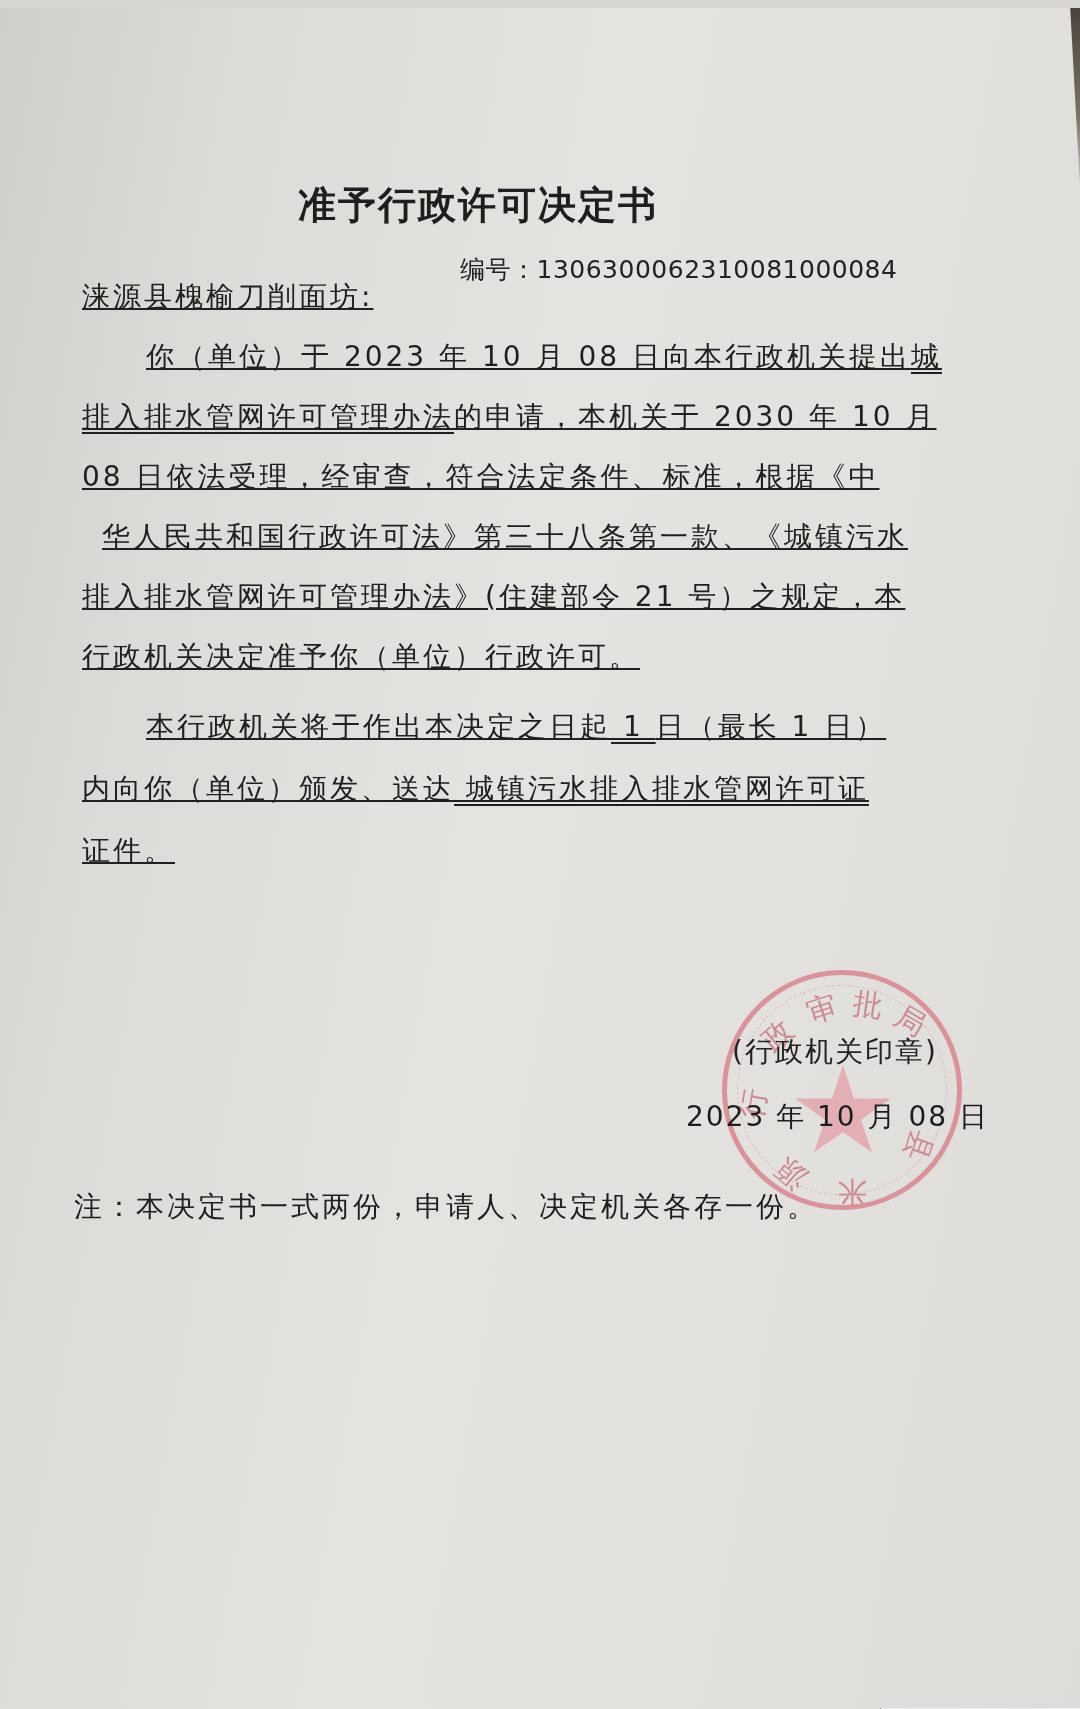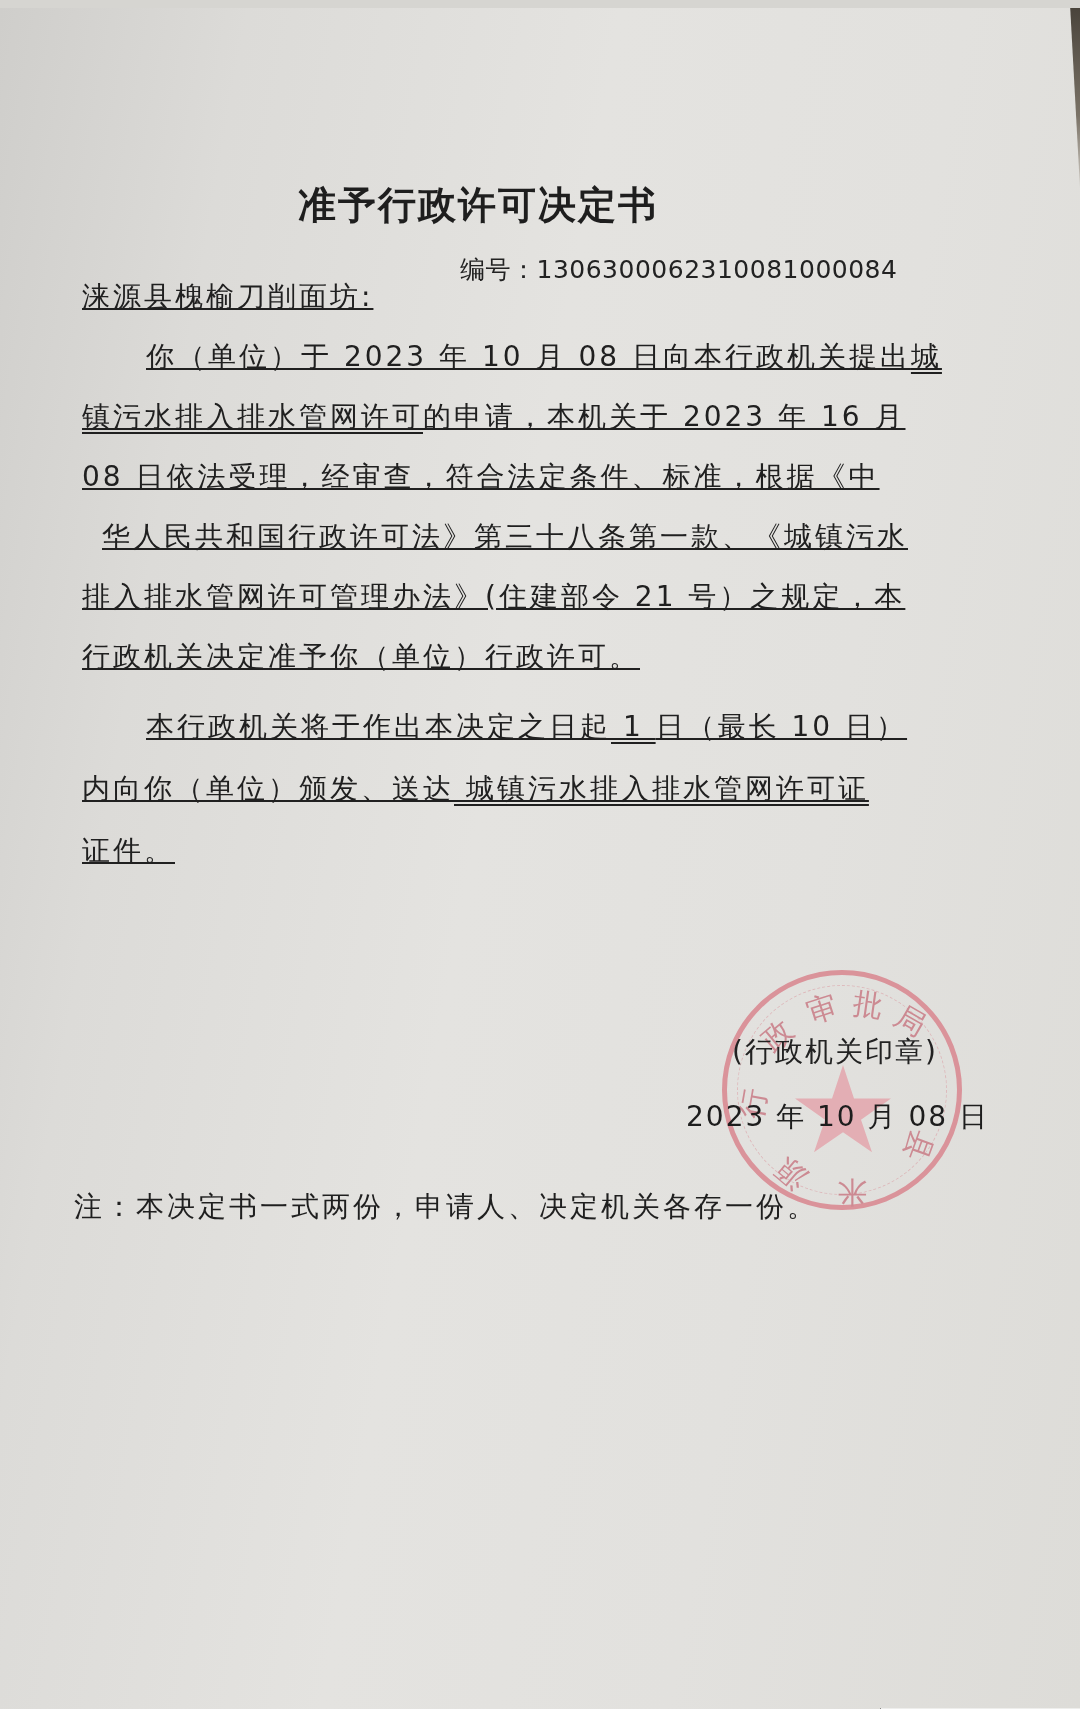--- a/index.html
+++ b/index.html
@@ -72,29 +72,29 @@
   <div class="docno">
     <span>编号：</span><span>1306300062310081000084</span>
   </div>
 
   <div class="line" style="top:270px;">涞源县槐榆刀削面坊:</div>
 
   <div class="line" style="top:330px; left:146px;">
     <span>你（单位）于 2023 年 10 月 08 日向本行政机关提出</span><span class="u">城</span>
   </div>
   <div class="line" style="top:390px;">
-    <span class="u">镇污水排入排水管网许可</span><span>的申请，本机关于 2023 年 16 月</span>
+    <span class="u">排入排水管网许可管理办法</span><span>的申请，本机关于 2030 年 10 月</span>
   </div>
   <div class="line" style="top:450px;">08 日依法受理，经审查，符合法定条件、标准，根据《中</div>
   <div class="line" style="top:510px;margin-left:20px;">华人民共和国行政许可法》第三十八条第一款、《城镇污水</div>
   <div class="line" style="top:570px;">排入排水管网许可管理办法》(住建部令 21 号）之规定，本</div>
   <div class="line" style="top:630px;">行政机关决定准予你（单位）行政许可。</div>
 
   <div class="line" style="top:700px; left:146px;">
-    <span>本行政机关将于作出本决定之日起</span><span class="u"> 1 </span><span>日（最长 10 日）</span>
+    <span>本行政机关将于作出本决定之日起</span><span class="u"> 1 </span><span>日（最长 1 日）</span>
   </div>
   <div class="line" style="top:762px;">
     <span>内向你（单位）颁发、送达</span><span class="u"> 城镇污水排入排水管网许可证</span>
   </div>
   <div class="line" style="top:824px;">证件。</div>
 
   <div class="seal">
     <div class="seal-inner"></div>
     <div class="seal-star"></div>
     <span class="seal-char" style="left:36px; top:40px; transform:rotate(-40deg);">政</span>

